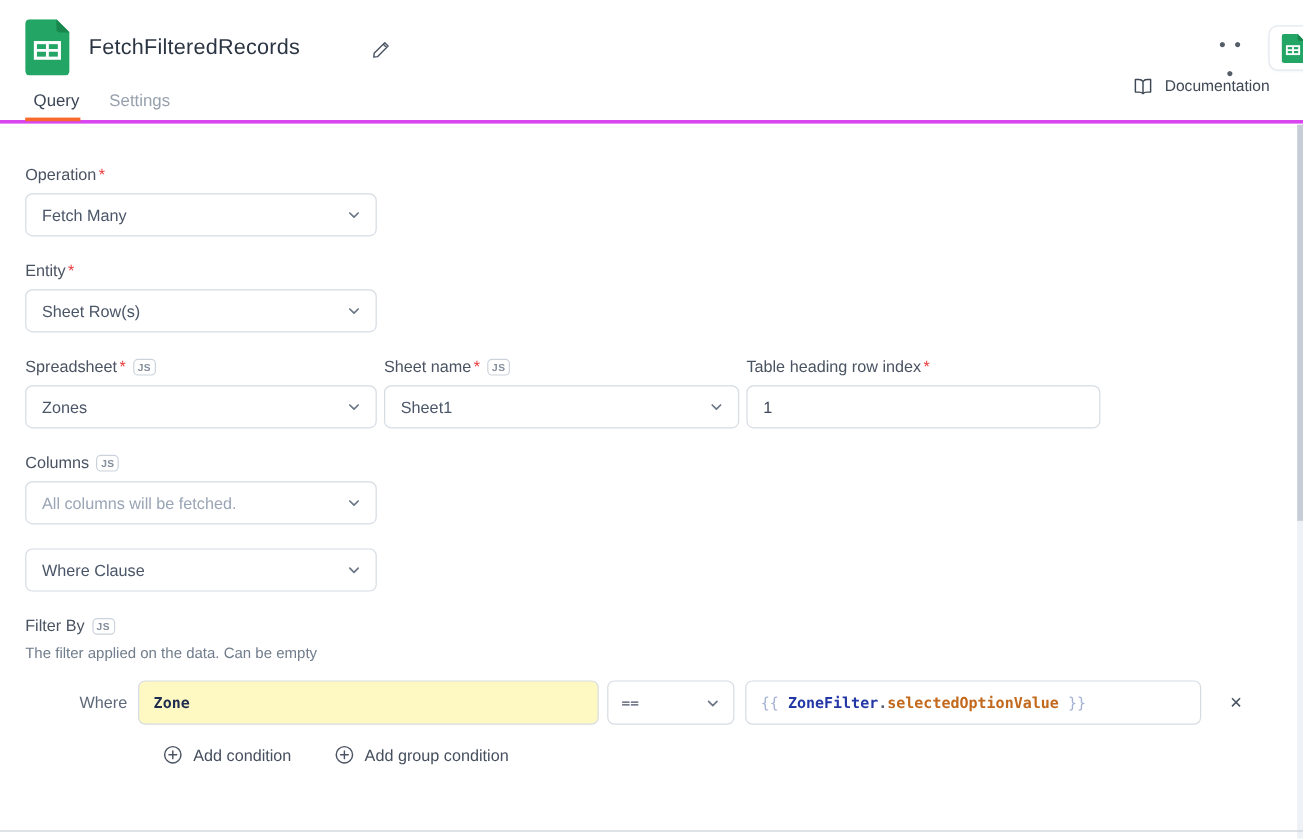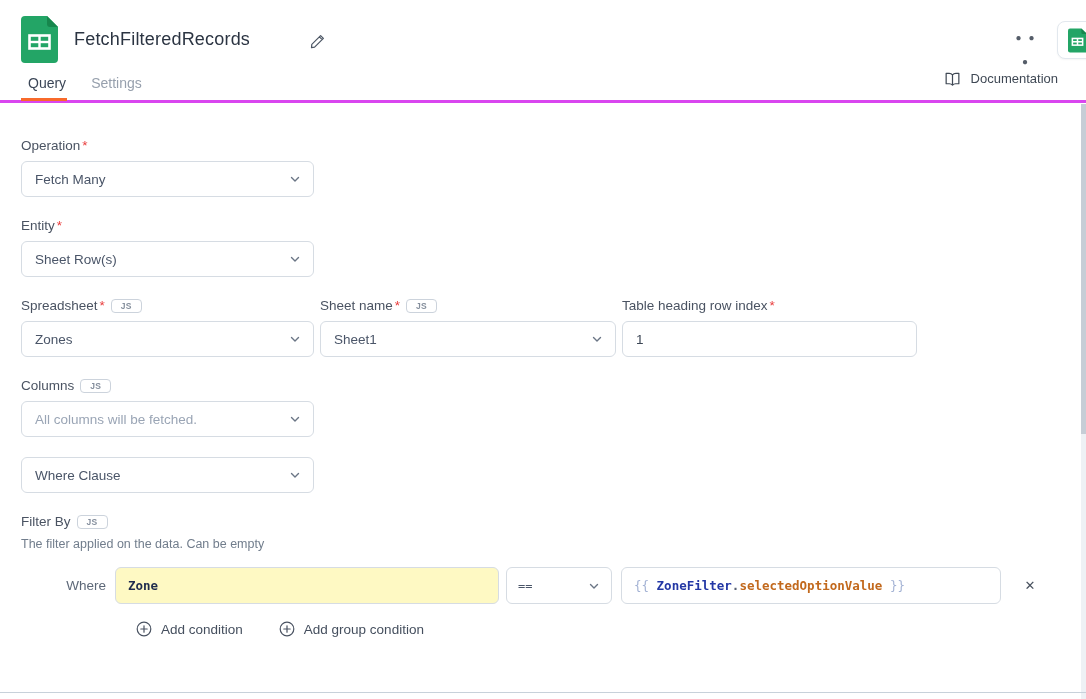--- a/index.html
+++ b/index.html
@@ -21,31 +21,31 @@
     border:1px solid #e2e8ee; border-radius:8px; background:#fff;
     display:flex; align-items:center; padding-left:10px; box-shadow:0 1px 2px rgba(0,0,0,.04); }
 
   
   .tabbar { position:relative; height:39px; border-bottom:3px solid #d946ef; }
   .tabs { position:absolute; left:28px; bottom:9px; display:flex; gap:25px; font-size:14px; }
   .tab { cursor:pointer; color:#97a0ad; }
   .tab.active { color:#3b4657; }
   .tab-underline { position:absolute; left:21px; bottom:-1px; width:46px; height:3px;
     background:#f86a2b; }
-  .doc-link { position:absolute; right:28px; bottom:14px; display:flex; align-items:center;
+  .doc-link { position:absolute; right:28px; bottom:21px; display:flex; align-items:center;
     gap:11px; font-size:13px; color:#3f4854; cursor:pointer; }
 
   
   .content { padding:34px 21px 0 21px; }
   .form-row { margin-bottom:20px; }
   .field-label { display:flex; align-items:center; gap:6px; font-size:13.5px;
     color:#4a5362; line-height:17px; margin-bottom:7px; }
   .req { color:#e93b3b; margin-left:-4px; }
   .js-badge { display:inline-block; border:1px solid #ccd3dc; border-radius:4px;
-    font-size:8.5px; font-weight:700; color:#848e9c; padding:1px 9px; line-height:10px;
+    font-size:8.5px; font-weight:700; color:#848e9c; padding:1px 3px; line-height:10px;
     letter-spacing:.3px; cursor:pointer; }
   .cols3 { display:flex; gap:6px; }
   .w1 { width:293px; } .w2 { width:296px; } .w3 { width:295px; }
 
   .select { height:36px; border:1px solid #d6dce3; border-radius:6px; background:#fff;
     display:flex; align-items:center; justify-content:space-between;
     padding:0 12px 0 13px; font-size:13.5px; color:#4a5568; cursor:pointer; }
   .select .ph { color:#9aa5b5; }
   .text-input { height:36px; width:100%; border:1px solid #d6dce3; border-radius:6px;
     padding:0 13px; font-size:13.5px; color:#3c4655; outline:none;

